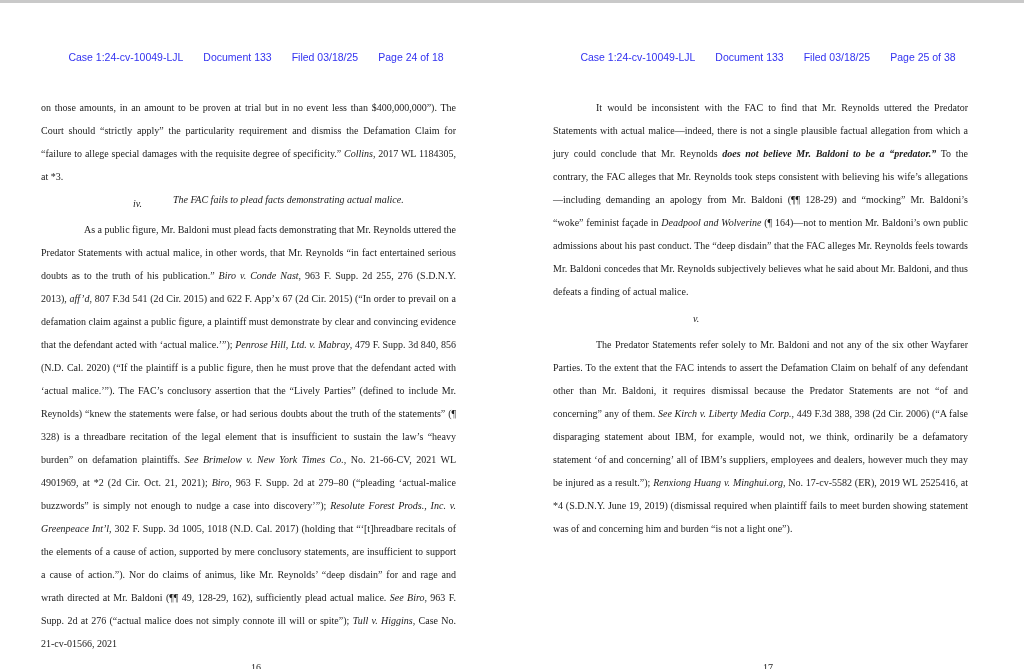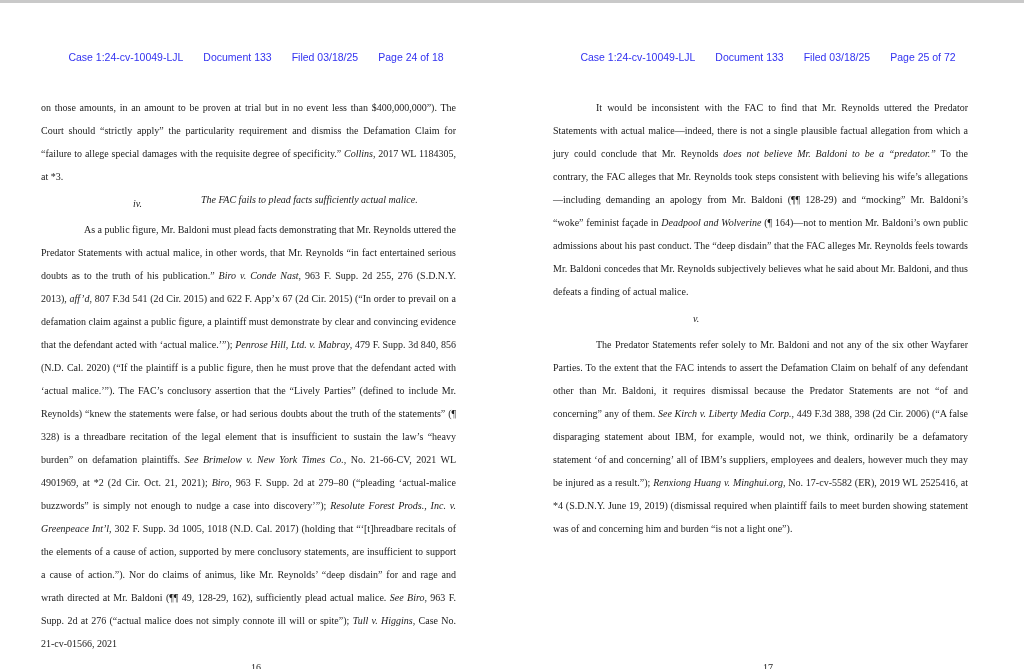--- a/index.html
+++ b/index.html
@@ -12,21 +12,21 @@
   #page-1 { left:512px; }
   .stamp { position:absolute; top:11px; left:0; width:100%;
            display:flex; justify-content:center; gap:20px;
            font-family:"Liberation Sans", sans-serif; font-size:10.5px;
            white-space:nowrap; }
   .pbody { position:absolute; top:56px; left:41px; width:415px;
            font-size:10px; line-height:23px; color:#1b1b1b; }
   .pbody p { margin:0; text-align:justify; }
   .ind { text-indent:43px; }
   .i  { font-style:italic; }
-  .bi { font-style:italic; font-weight:400; }
+  .bi { font-style:italic; font-weight:700; }
   .heading { display:flex; padding:3.5px 0; font-style:italic; }
   .hnum { flex:none; width:40px; }
   .htext { line-height:16px; }
   .pageno { position:absolute; top:622px; left:0; width:100%; text-align:center;
             font-size:10px; color:#1b1b1b; }
 </style>
 </head>
 <body>
 
 <div class="viewer">
@@ -34,35 +34,35 @@
 
   <section class="page" id="page-0">
     <div class="stamp" style="color: rgb(50, 50, 240);">
         <span>Case 1:24-cv-10049-LJL</span>
         <span>Document 133</span>
         <span>Filed 03/18/25</span>
         <span>Page 24 of 18</span>
       </div>
     <div class="pbody">
         <p class=""><span>on those amounts, in an amount to be proven at trial but in no event less than $400,000,000”). The Court should “strictly apply” the particularity requirement and dismiss the Defamation Claim for “failure to allege special damages with the requisite degree of specificity.” </span><span class="i">Collins</span><span>, 2017 WL 1184305, at *3.</span></p>
-        <div class="heading" style="padding-left: 92px; gap: 28px;">
+        <div class="heading" style="padding-left: 92px;">
           <span class="hnum">iv.</span>
-          <div class="htext">The FAC fails to plead facts sufficiently actual malice.</div>
+          <div class="htext">The FAC fails to plead facts demonstrating actual malice.</div>
         </div>
         <p class="ind"><span>As a public figure, Mr. Baldoni must plead facts demonstrating that Mr. Reynolds uttered the Predator Statements with actual malice, in other words, that Mr. Reynolds “in fact entertained serious doubts as to the truth of his publication.” </span><span class="i">Biro v. Conde Nast</span><span>, 963 F. Supp. 2d 255, 276 (S.D.N.Y. 2013), </span><span class="i">aff’d</span><span>, 807 F.3d 541 (2d Cir. 2015) and 622 F. App’x 67 (2d Cir. 2015) (“In order to prevail on a defamation claim against a public figure, a plaintiff must demonstrate by clear and convincing evidence that the defendant acted with ‘actual malice.’”); </span><span class="i">Penrose Hill, Ltd. v. Mabray</span><span>, 479 F. Supp. 3d 840, 856 (N.D. Cal. 2020) (“If the plaintiff is a public figure, then he must prove that the defendant acted with ‘actual malice.’”). The FAC’s conclusory assertion that the “Lively Parties” (defined to include Mr. Reynolds) “knew the statements were false, or had serious doubts about the truth of the statements” (¶ 328) is a threadbare recitation of the legal element that is insufficient to sustain the law’s “heavy burden” on defamation plaintiffs. </span><span class="i">See Brimelow v. New York Times Co.</span><span>, No. 21-66-CV, 2021 WL 4901969, at *2 (2d Cir. Oct. 21, 2021); </span><span class="i">Biro</span><span>, 963 F. Supp. 2d at 279–80 (“pleading ‘actual-malice buzzwords” is simply not enough to nudge a case into discovery’”); </span><span class="i">Resolute Forest Prods., Inc. v. Greenpeace Int’l</span><span>, 302 F. Supp. 3d 1005, 1018 (N.D. Cal. 2017) (holding that “‘[t]hreadbare recitals of the elements of a cause of action, supported by mere conclusory statements, are insufficient to support a cause of action.”). Nor do claims of animus, like Mr. Reynolds’ “deep disdain” for and rage and wrath directed at Mr. Baldoni (¶¶ 49, 128-29, 162), sufficiently plead actual malice. </span><span class="i">See Biro</span><span>, 963 F. Supp. 2d at 276 (“actual malice does not simply connote ill will or spite”); </span><span class="i">Tull v. Higgins</span><span>, Case No. 21-cv-01566, 2021</span></p>
       </div>
     <div class="pageno">16</div>
   </section>
 
   <section class="page" id="page-1">
     <div class="stamp" style="color: rgb(50, 50, 240);">
         <span>Case 1:24-cv-10049-LJL</span>
         <span>Document 133</span>
         <span>Filed 03/18/25</span>
-        <span>Page 25 of 72</span>
+        <span>Page 25 of 38</span>
       </div>
     <div class="pbody">
         <p class="ind"><span>It would be inconsistent with the FAC to find that Mr. Reynolds uttered the Predator Statements with actual malice—indeed, there is not a single plausible factual allegation from which a jury could conclude that Mr. Reynolds </span><span class="bi">does not believe Mr. Baldoni to be a “predator.”</span><span> To the contrary, the FAC alleges that Mr. Reynolds took steps consistent with believing his wife’s allegations—including demanding an apology from Mr. Baldoni (¶¶ 128-29) and “mocking” Mr. Baldoni’s “woke” feminist façade in </span><span class="i">Deadpool and Wolverine</span><span> (¶ 164)—not to mention Mr. Baldoni’s own public admissions about his past conduct. The “deep disdain” that the FAC alleges Mr. Reynolds feels towards Mr. Baldoni concedes that Mr. Reynolds subjectively believes what he said about Mr. Baldoni, and thus defeats a finding of actual malice.</span></p>
         <div class="heading" style="padding-left: 140px;">
           <span class="hnum">v.</span>
         </div>
         <p class="ind"><span>The Predator Statements refer solely to Mr. Baldoni and not any of the six other Wayfarer Parties. To the extent that the FAC intends to assert the Defamation Claim on behalf of any defendant other than Mr. Baldoni, it requires dismissal because the Predator Statements are not “of and concerning” any of them. </span><span class="i">See Kirch v. Liberty Media Corp.</span><span>, 449 F.3d 388, 398 (2d Cir. 2006) (“A false disparaging statement about IBM, for example, would not, we think, ordinarily be a defamatory statement ‘of and concerning’ all of IBM’s suppliers, employees and dealers, however much they may be injured as a result.”); </span><span class="i">Renxiong Huang v. Minghui.org</span><span>, No. 17-cv-5582 (ER), 2019 WL 2525416, at *4 (S.D.N.Y. June 19, 2019) (dismissal required when plaintiff fails to meet burden showing statement was of and concerning him and burden “is not a light one”).</span></p>
       </div>
     <div class="pageno">17</div>
   </section>

